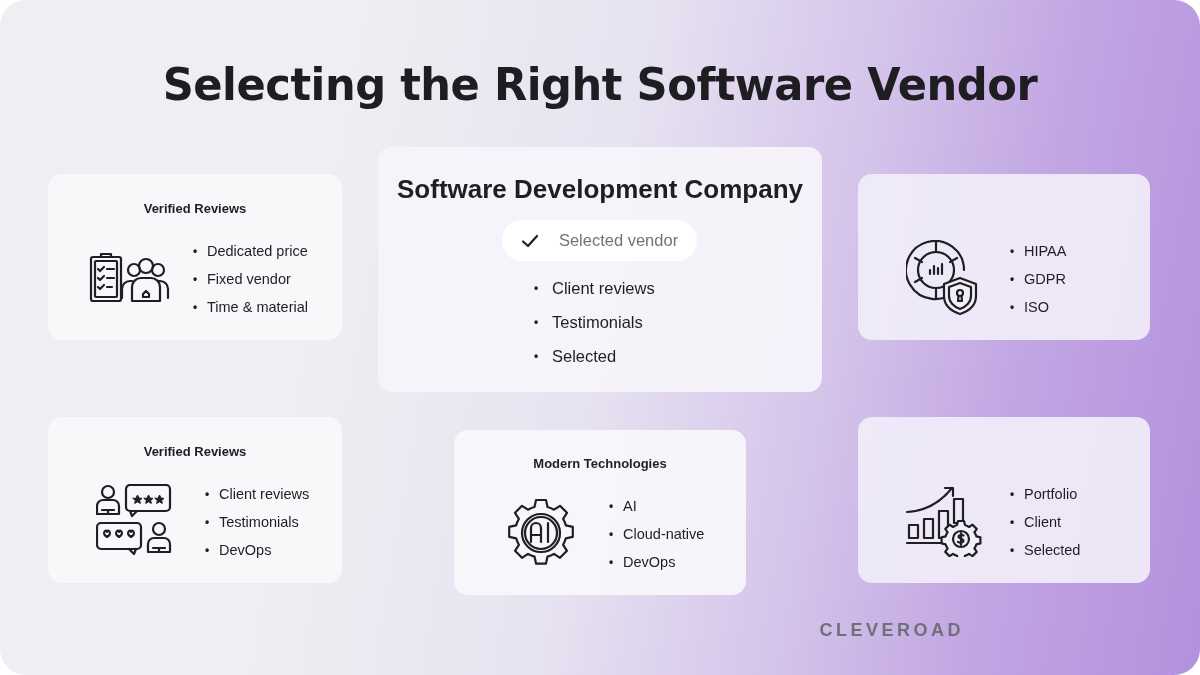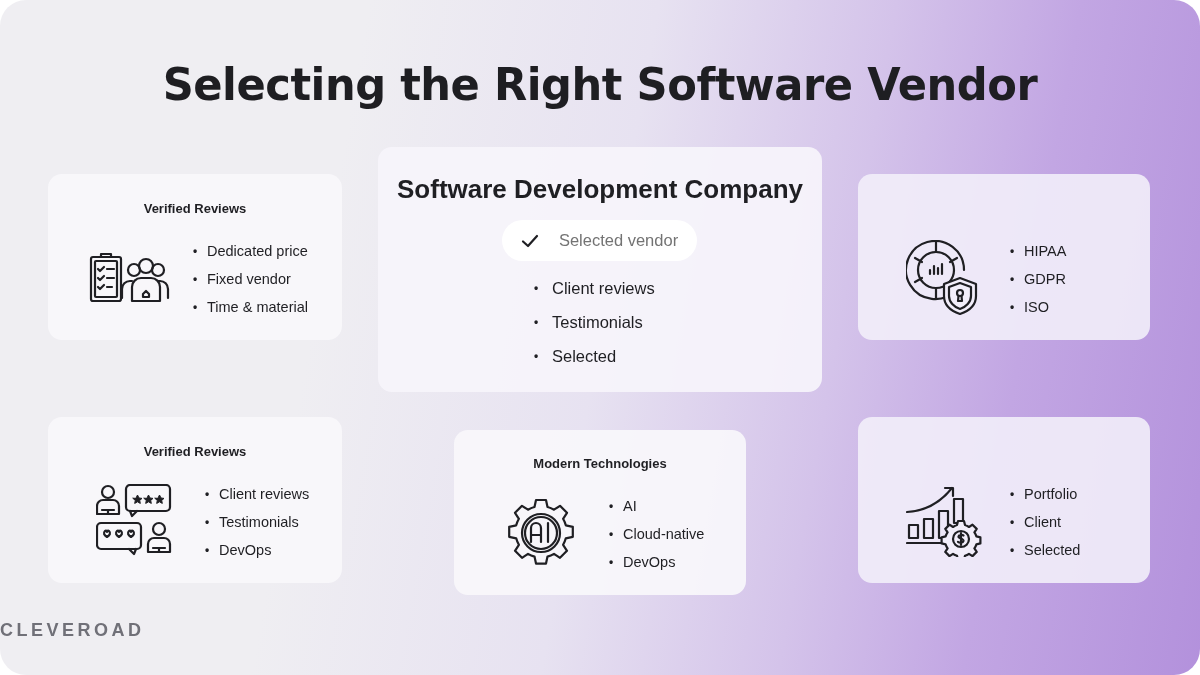--- a/index.html
+++ b/index.html
@@ -46,21 +46,21 @@
       background: #ffffff; border-radius: 21px;
       display: flex; align-items: center; justify-content: center; gap: 20px;
       font-size: 16.5px; font-weight: 500; color: #737373;
     }
     .badge svg { width: 18px; height: 18px; }
     .center-card .card-list { left: 156px; top: 131px; }
     .center-card .card-list li { font-size: 16.5px; height: 34px; }
     .center-card .card-list li .dot { width: 18px; }
 
     .brand {
-      position: absolute; left: 0; top: 620px; width: 964px; text-align: left;
+      position: absolute; left: 0; top: 620px; width: 964px; text-align: right;
       font-size: 18px; font-weight: 700; letter-spacing: 3.5px; color: #707078;
     }
   </style>
 </head>
 <body>
 
 <div class="canvas">
 
   <h1 class="title">Selecting the Right Software Vendor</h1>
 

